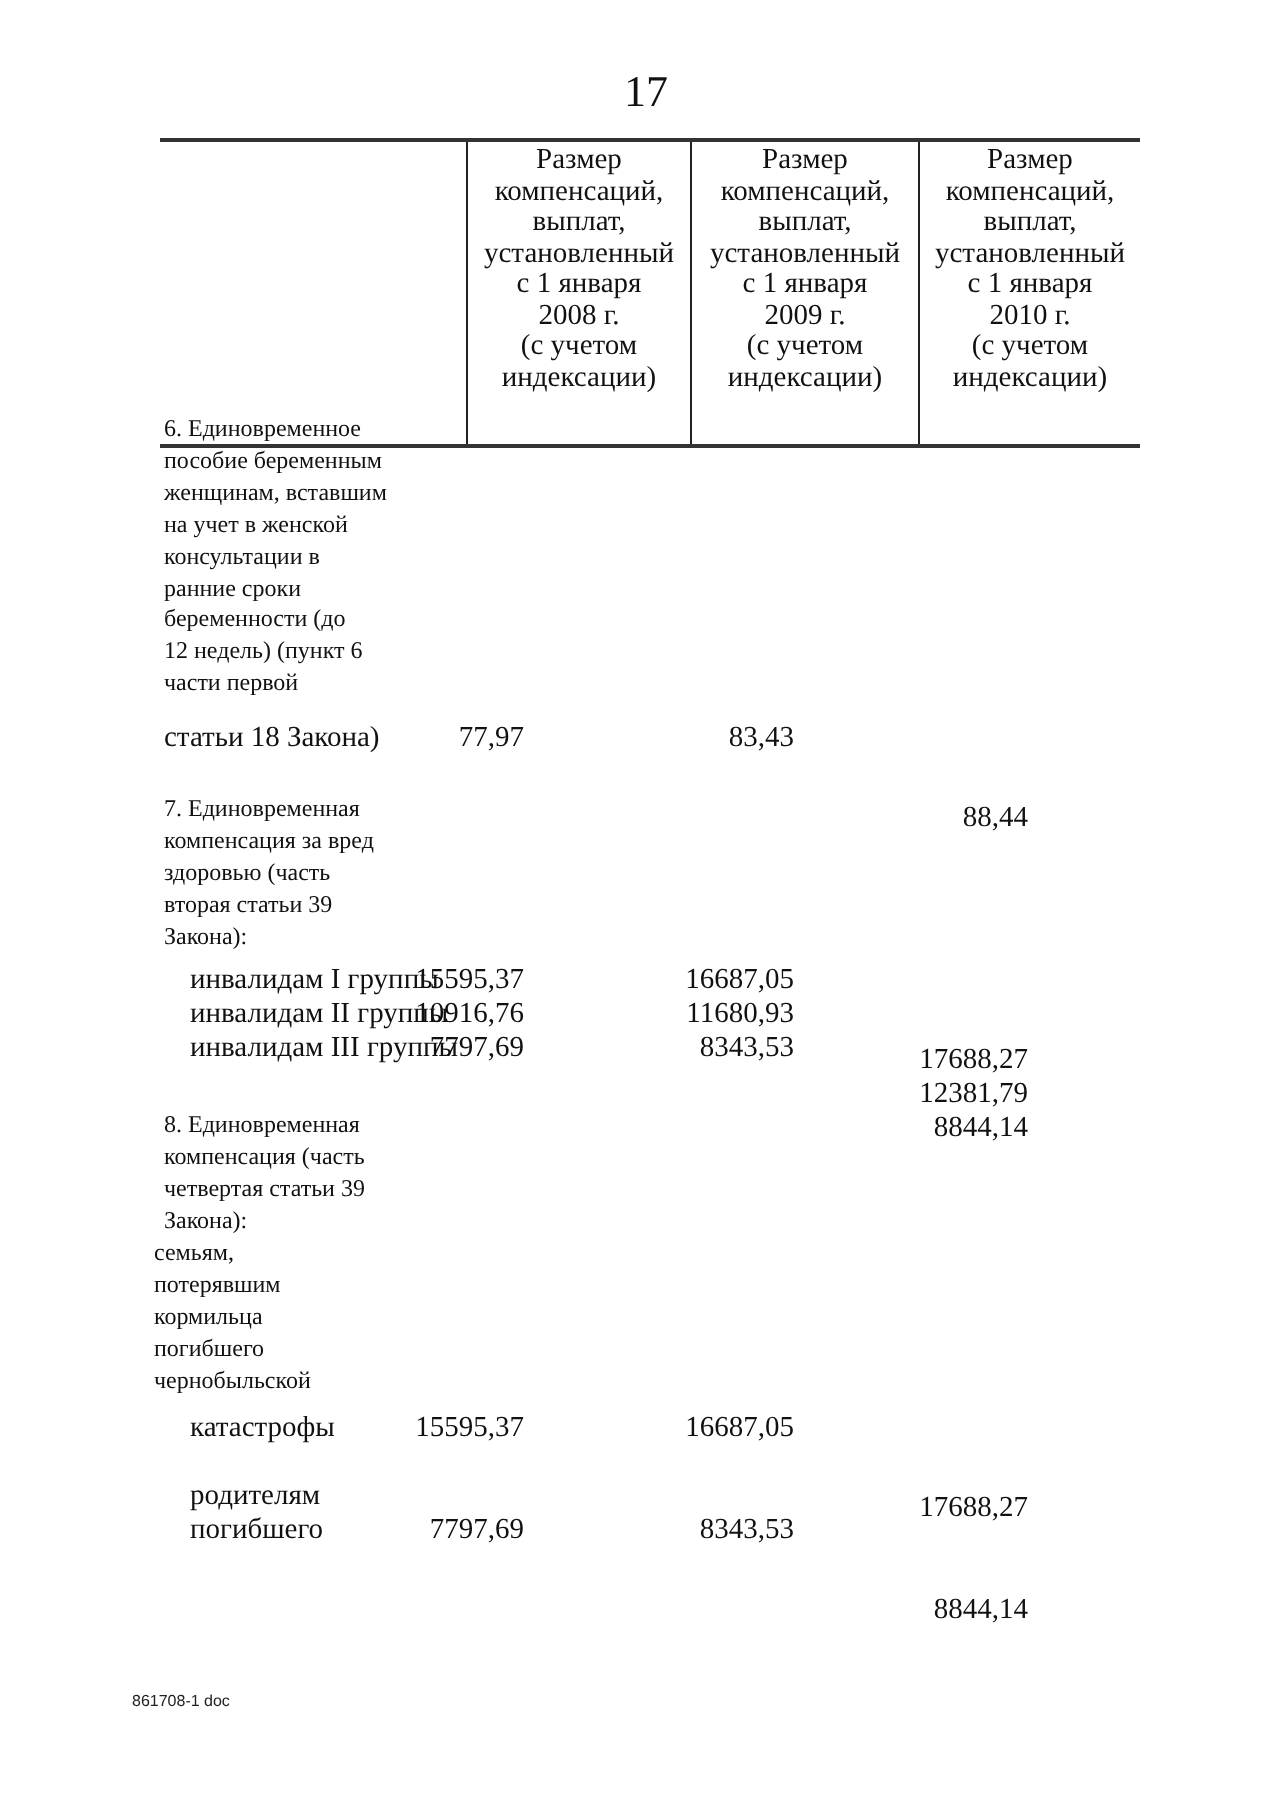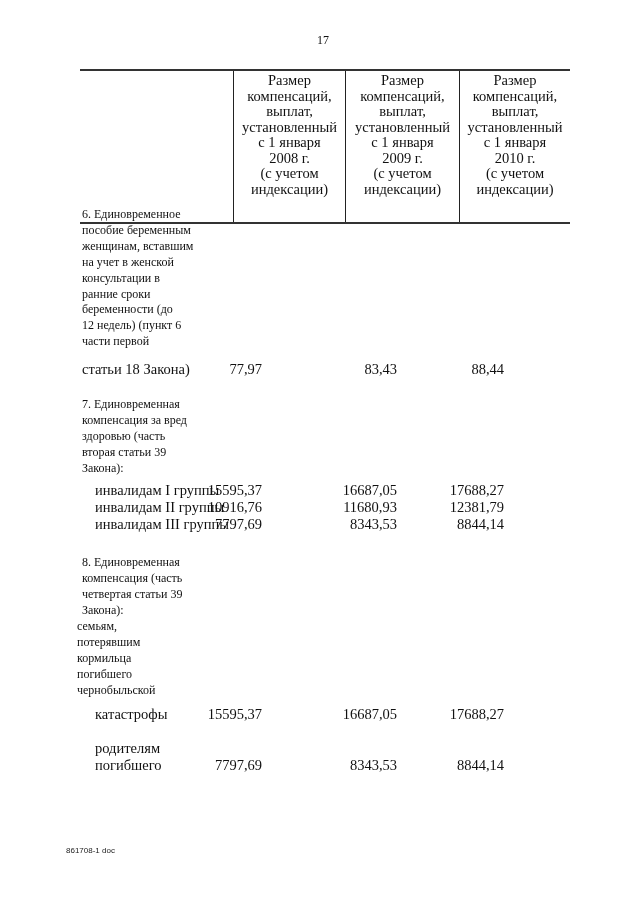--- a/index.html
+++ b/index.html
@@ -3,21 +3,21 @@
 <meta charset="utf-8">
 <style>
   html, body { margin: 0; padding: 0; background: #ffffff; }
   body {
     width: 640px; height: 900px; position: relative; overflow: hidden;
     font-family: "Liberation Serif", "DejaVu Serif", serif;
     color: #111111;
   }
   .page-number {
     position: absolute; top: 33px; left: 0; width: 640px; text-align: center;
-    font-size: 12px; padding-left: 6px; box-sizing: border-box;
+    font-size: 22px; padding-left: 6px; box-sizing: border-box;
   }
   .header-table {
     position: absolute; top: 69px; left: 80px; width: 490px; height: 155px;
     border-top: 2px solid #333; border-bottom: 2px solid #333;
     box-sizing: border-box;
   }
   .hcol {
     position: absolute; top: 0; bottom: 0;
     border-left: 1.5px solid #222;
     text-align: center; font-size: 14.5px; line-height: 15.5px;
@@ -29,21 +29,21 @@
   .hcol3 { left: 379px; width: 111px; }
 
   .section { position: absolute; left: 82px; font-size: 12px; line-height: 15.9px; }
   .section .line { display: block; white-space: nowrap; }
   .row { position: absolute; left: 82px; width: 488px; font-size: 14.5px; line-height: 15.9px; height: 16px; }
   .row .label { position: absolute; left: 0; white-space: nowrap; }
   .row .label.indent { left: 13px; }
   .row .v { position: absolute; text-align: center; white-space: nowrap; }
   .row .v1 { right: 308px; }
   .row .v2 { right: 173px; }
-  .row .v3 { right: 66px; }
+  .row .v3 { right: 56px; margin-top: 40px; }
   .footer {
     position: absolute; left: 66px; top: 846px;
     font-family: "Liberation Sans", "DejaVu Sans", sans-serif;
     font-size: 8px; color: #222;
   }
 </style>
 </head>
 <body>
 
 <div class="page-number">17</div>

